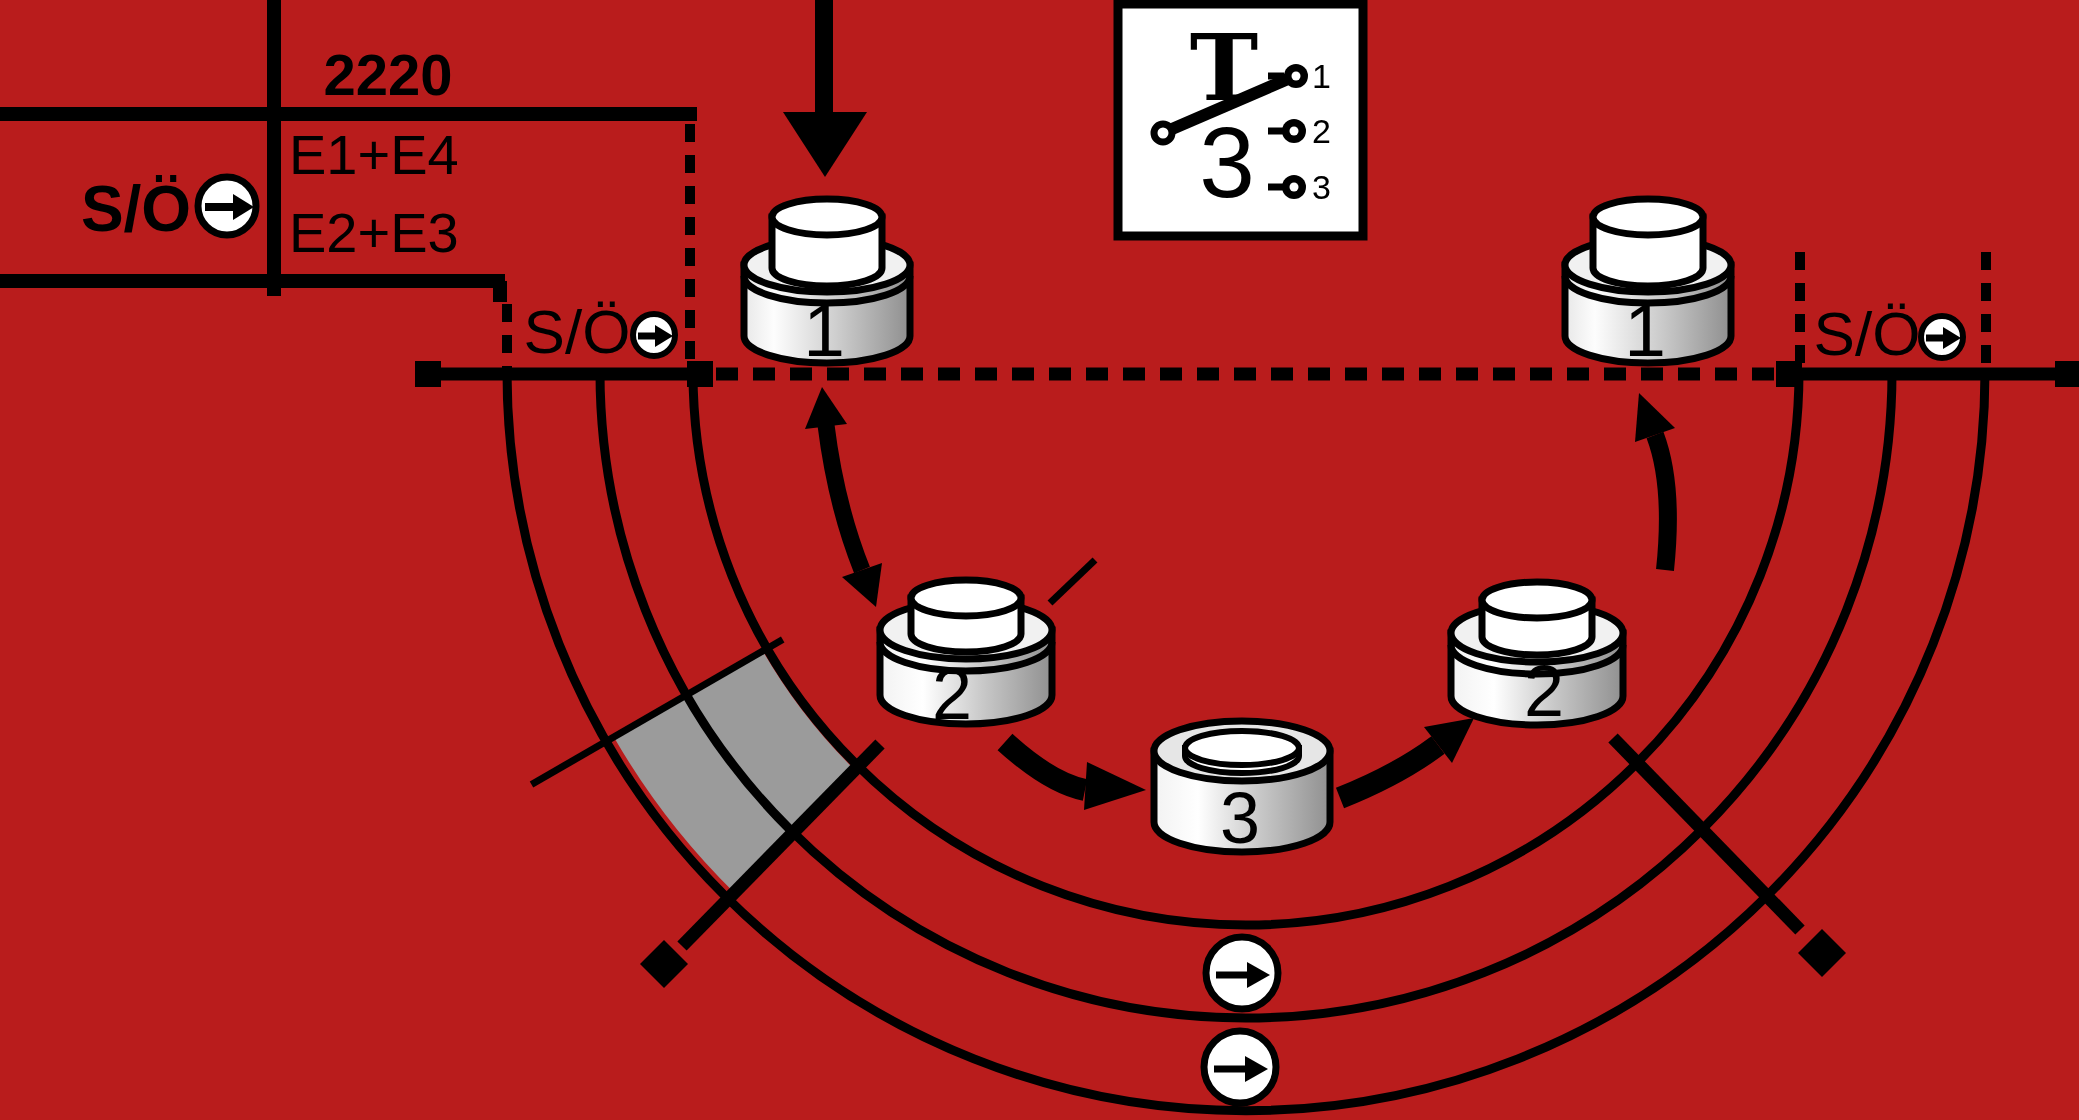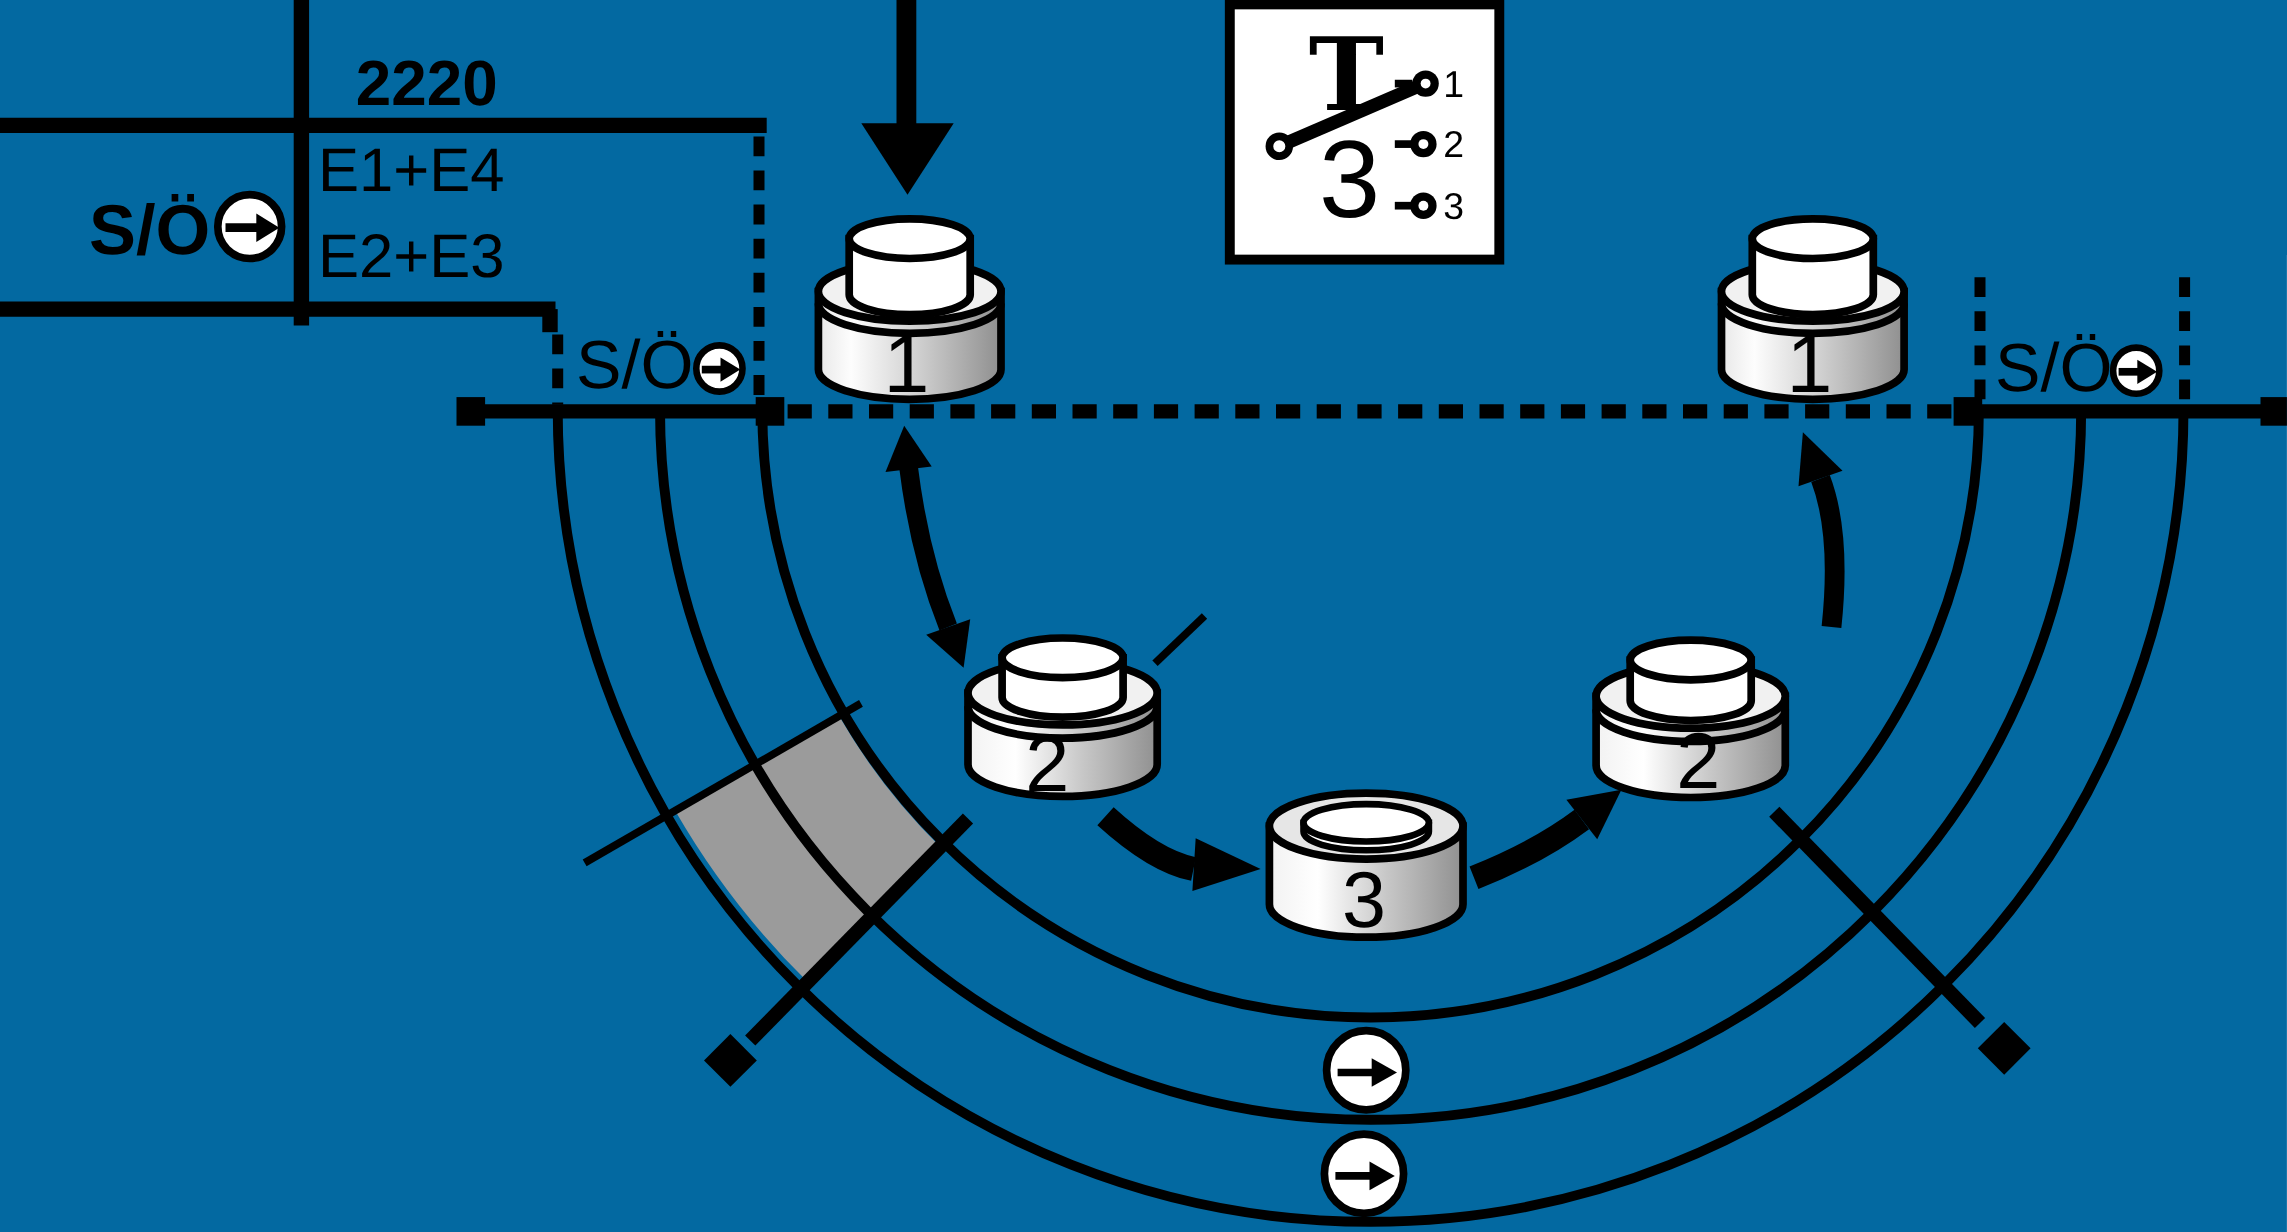--- a/index.html
+++ b/index.html
@@ -1,16 +1,16 @@
 <!DOCTYPE html>
 <html><head>
 <meta charset="utf-8">
 <style>
   html,body{margin:0;padding:0;background:#fff;}
-  .stage{position:relative;width:2079px;height:1120px;background:#0369a1;overflow:hidden;
+  .stage{position:relative;width:2079px;height:1120px;background:#b91c1c;overflow:hidden;
          font-family:"Liberation Sans", sans-serif;}
   svg{position:absolute;left:0;top:0;}
   text{fill:#000;}
   .lbl{font-family:"Liberation Sans", sans-serif;}
   .serif{font-family:"DejaVu Serif", serif;}
 </style>
 </head>
 <body>
 
 <div class="stage">

